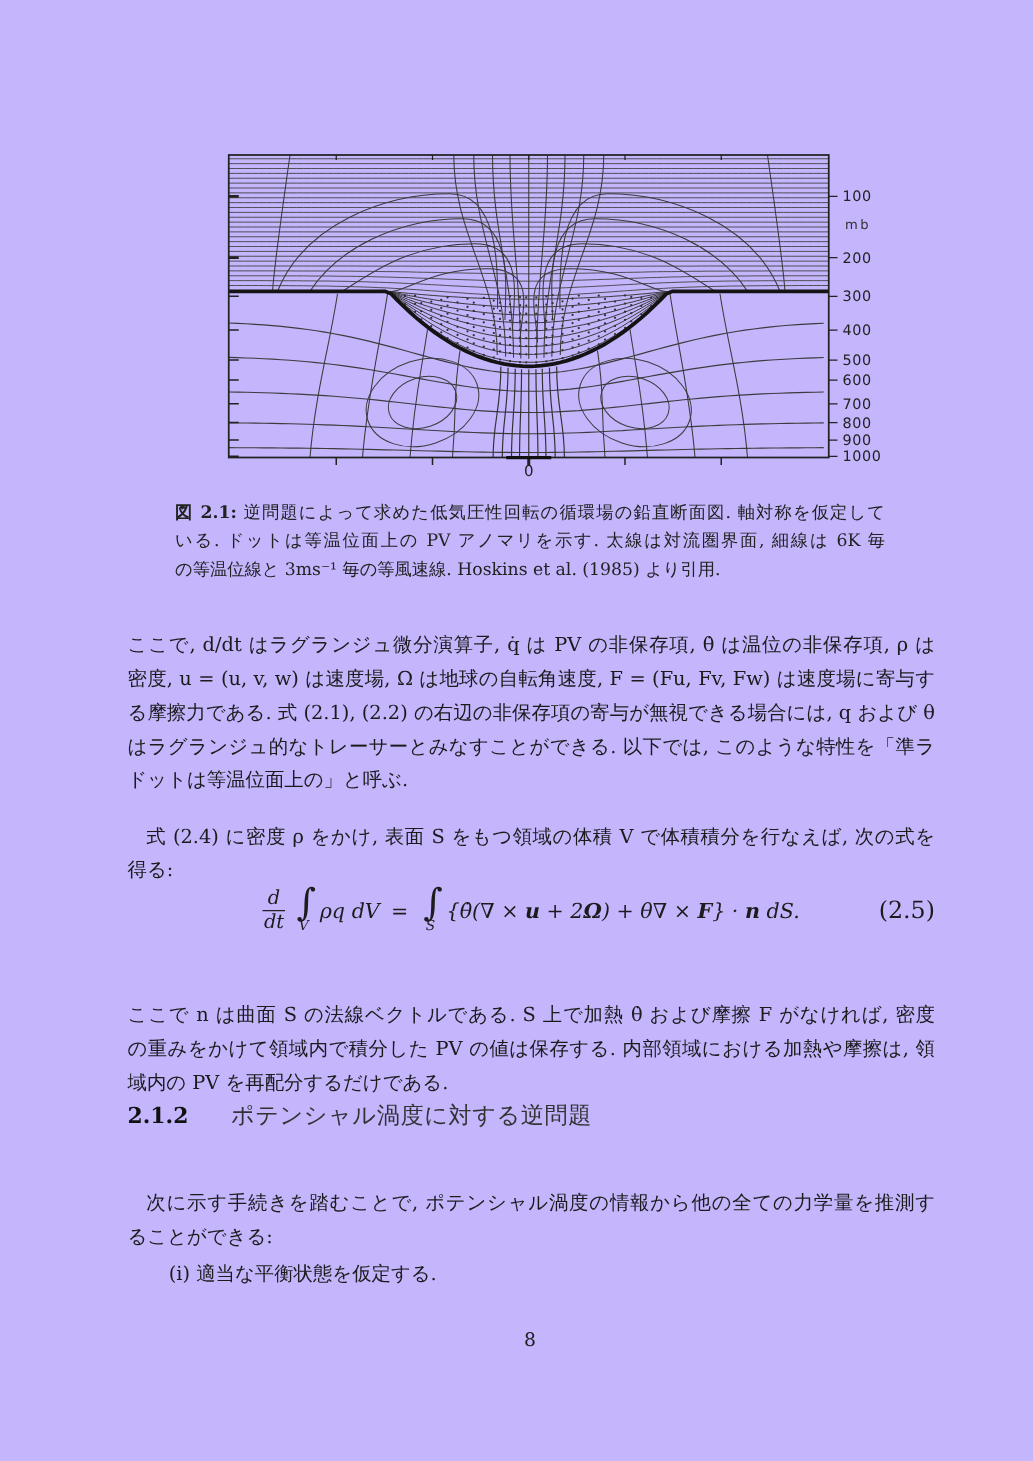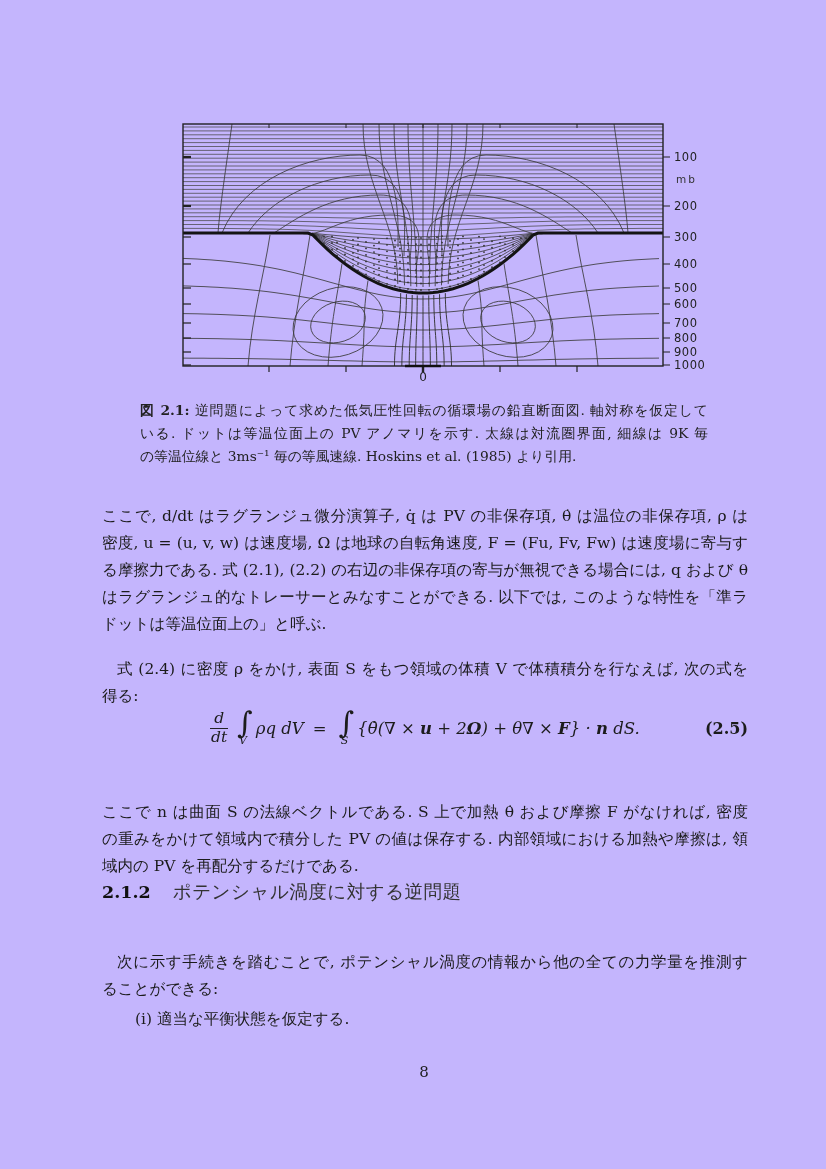--- a/index.html
+++ b/index.html
@@ -23,26 +23,26 @@
   .eq-body{display:flex;align-items:center;}
   .frac{display:inline-flex;flex-direction:column;align-items:center;font-style:italic;margin-right:6px;font-size:15.5px;}
   .fn{border-bottom:1.2px solid #222;padding:0 4px;line-height:1.15;}
   .fd{line-height:1.15;}
   .intwrap{display:inline-flex;flex-direction:column;align-items:center;margin:0 3px;}
   .int{font-size:30px;line-height:26px;font-style:normal;}
   .intsub{font-size:11px;font-style:italic;line-height:10px;margin-left:-4px;}
   .mi{font-style:italic;white-space:pre;}
   .mbi{font-style:italic;font-weight:bold;white-space:pre;}
   .mrel{margin:0 9px;}
-  .eq-num{position:absolute;right:0;top:50%;transform:translateY(-50%);font-size:16px;font-weight:bold;}
+  .eq-num{position:absolute;right:0;top:50%;transform:translateY(-50%);font-size:19px;}
   
   .heading{left:102px;top:879px;width:646px;display:flex;align-items:baseline;}
   .h-num{font-weight:bold;font-size:17.5px;color:#111;}
   .h-title{font-family:"DejaVu Sans","Liberation Sans",sans-serif;font-size:18.5px;color:#333;
-           margin-left:22px;letter-spacing:0.5px;}
+           margin-left:34px;letter-spacing:0.5px;}
   
   .item{left:135px;top:1009px;width:560px;font-size:15.5px;}
   
   .pageno{left:0;top:1063px;width:826px;text-align:center;padding-left:22px;box-sizing:border-box;font-size:15px;}
 </style>
 </head>
 <body>
 
 <div class="page">
 
@@ -358,21 +358,21 @@
         <line x1="493" y1="248" x2="500" y2="248" stroke="#222" stroke-width="1"></line>
         <line x1="13" y1="248" x2="21" y2="248" stroke="#222" stroke-width="1.2"></line>
         <text x="504" y="252" font-size="11.5" font-family="DejaVu Sans, Liberation Sans, sans-serif" fill="#222" letter-spacing="0.5">1000</text>
         <text x="506" y="66" font-size="10.5" font-family="DejaVu Sans, Liberation Sans, sans-serif" fill="#333" letter-spacing="2">mb</text>
         <text x="253" y="264" font-size="12" text-anchor="middle" font-family="DejaVu Sans, Liberation Sans, sans-serif" fill="#222">0</text>
       </svg>
   </div>
 
   <div class="abs caption">
     <div class="cl jz"><span class="cap-label">図 2.1:</span><span> 逆問題によって求めた低気圧性回転の循環場の鉛直断面図. 軸対称を仮定して</span></div>
-    <div class="cl jz">いる. ドットは等温位面上の PV アノマリを示す. 太線は対流圏界面, 細線は 9K 毎</div>
+    <div class="cl jz">いる. ドットは等温位面上の PV アノマリを示す. 太線は対流圏界面, 細線は 6K 毎</div>
     <div class="cl">の等温位線と 3ms⁻¹ 毎の等風速線. Hoskins et al. (1985) より引用.</div>
   </div>
 
   <div class="abs para" style="top:503px;">
     <div class="ln jz">ここで, d/dt はラグランジュ微分演算子, q̇ は PV の非保存項, θ̇ は温位の非保存項, ρ は</div>
     <div class="ln jz">密度, u = (u, v, w) は速度場, Ω は地球の自転角速度, F = (Fu, Fv, Fw) は速度場に寄与す</div>
     <div class="ln jz">る摩擦力である. 式 (2.1), (2.2) の右辺の非保存項の寄与が無視できる場合には, q および θ</div>
     <div class="ln jz">はラグランジュ的なトレーサーとみなすことができる. 以下では, このような特性を「準ラ</div>
     <div class="ln">ドットは等温位面上の」と呼ぶ.</div>
   </div>

